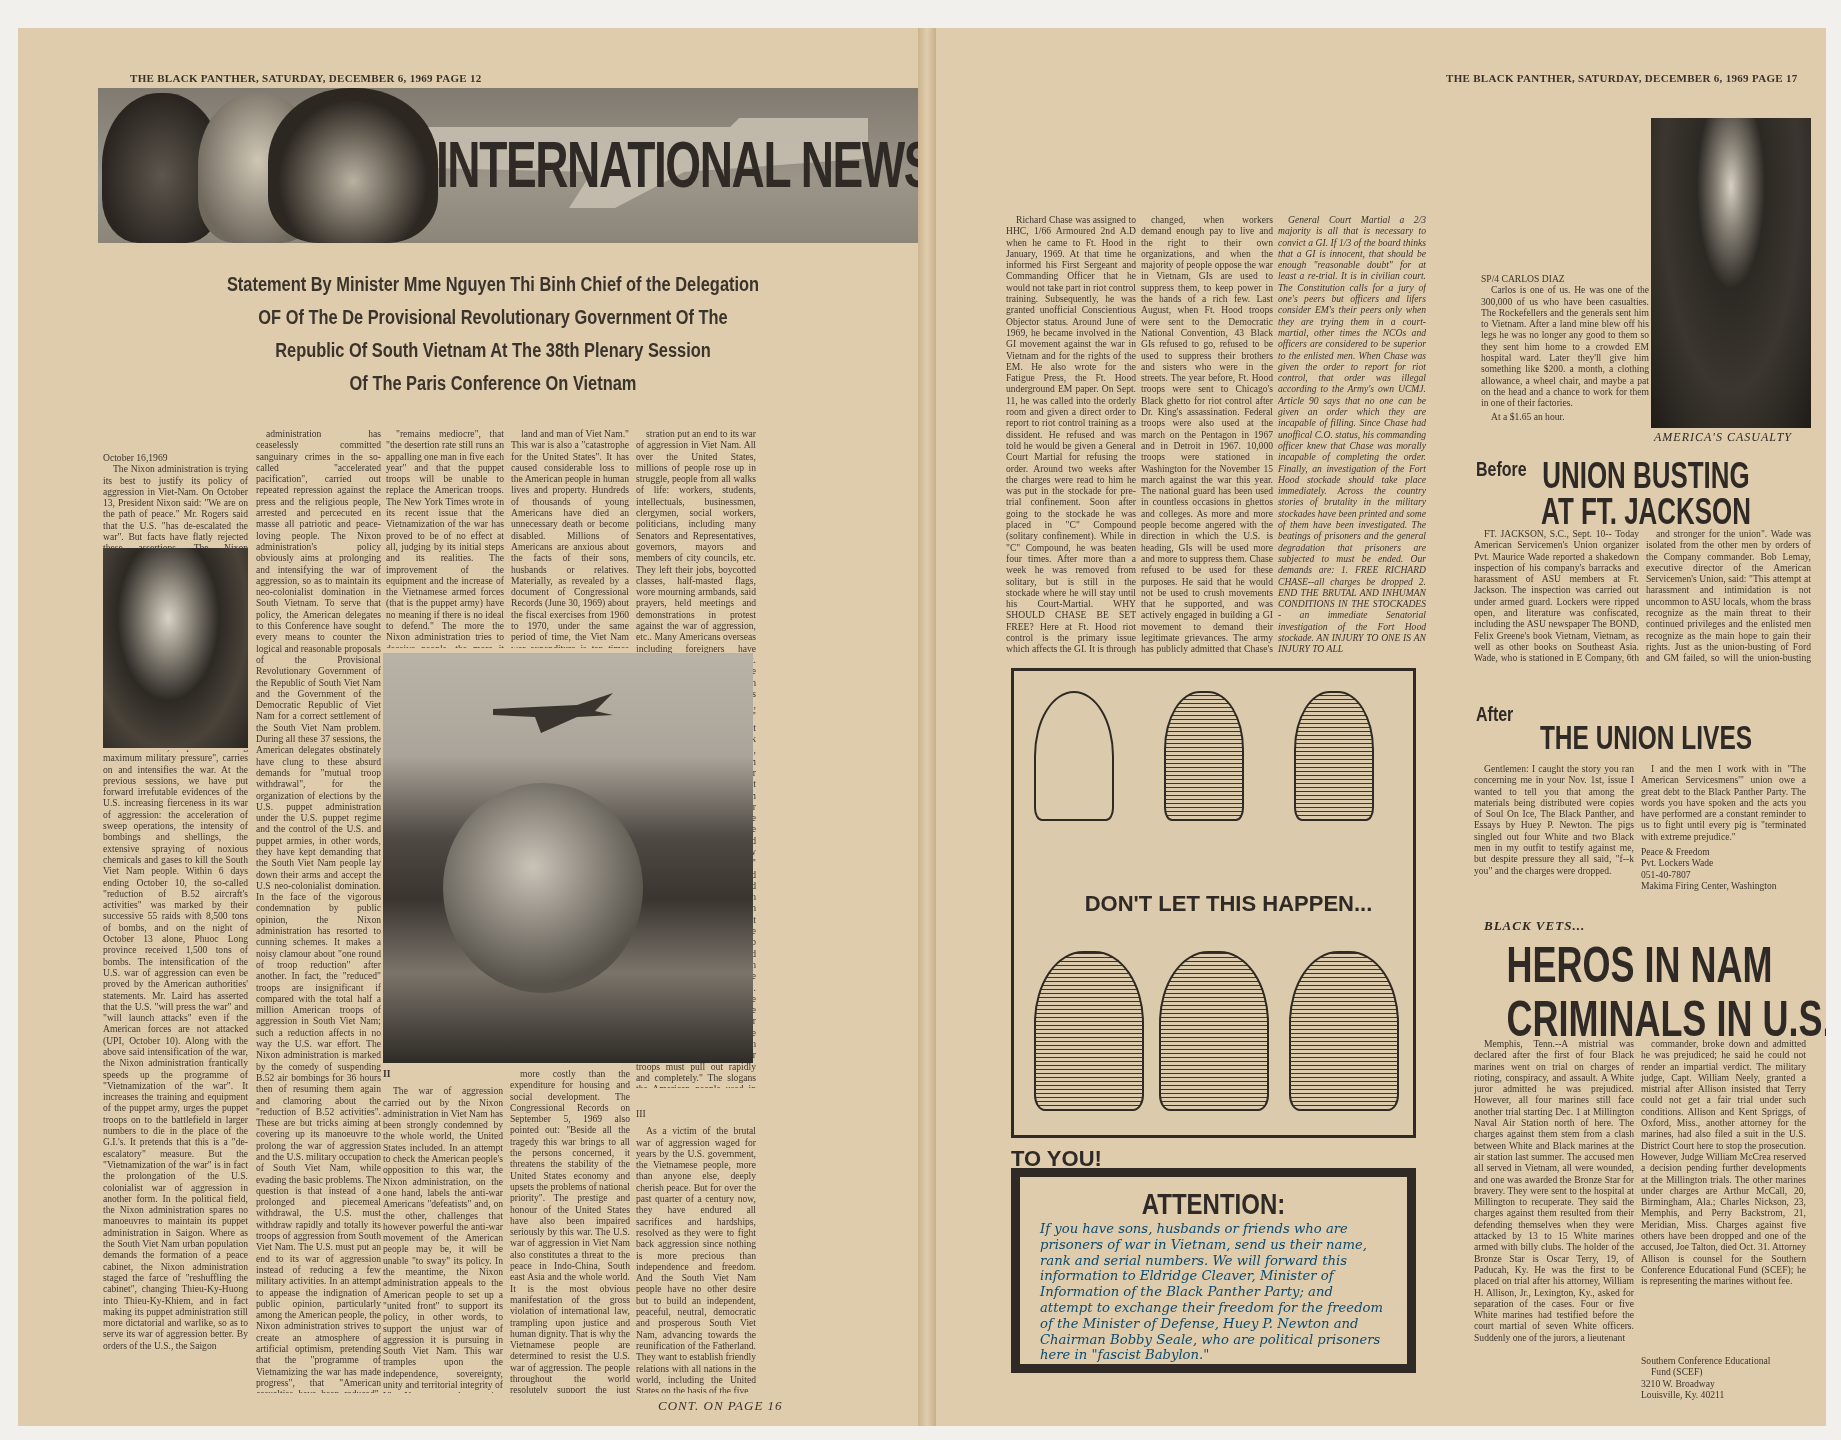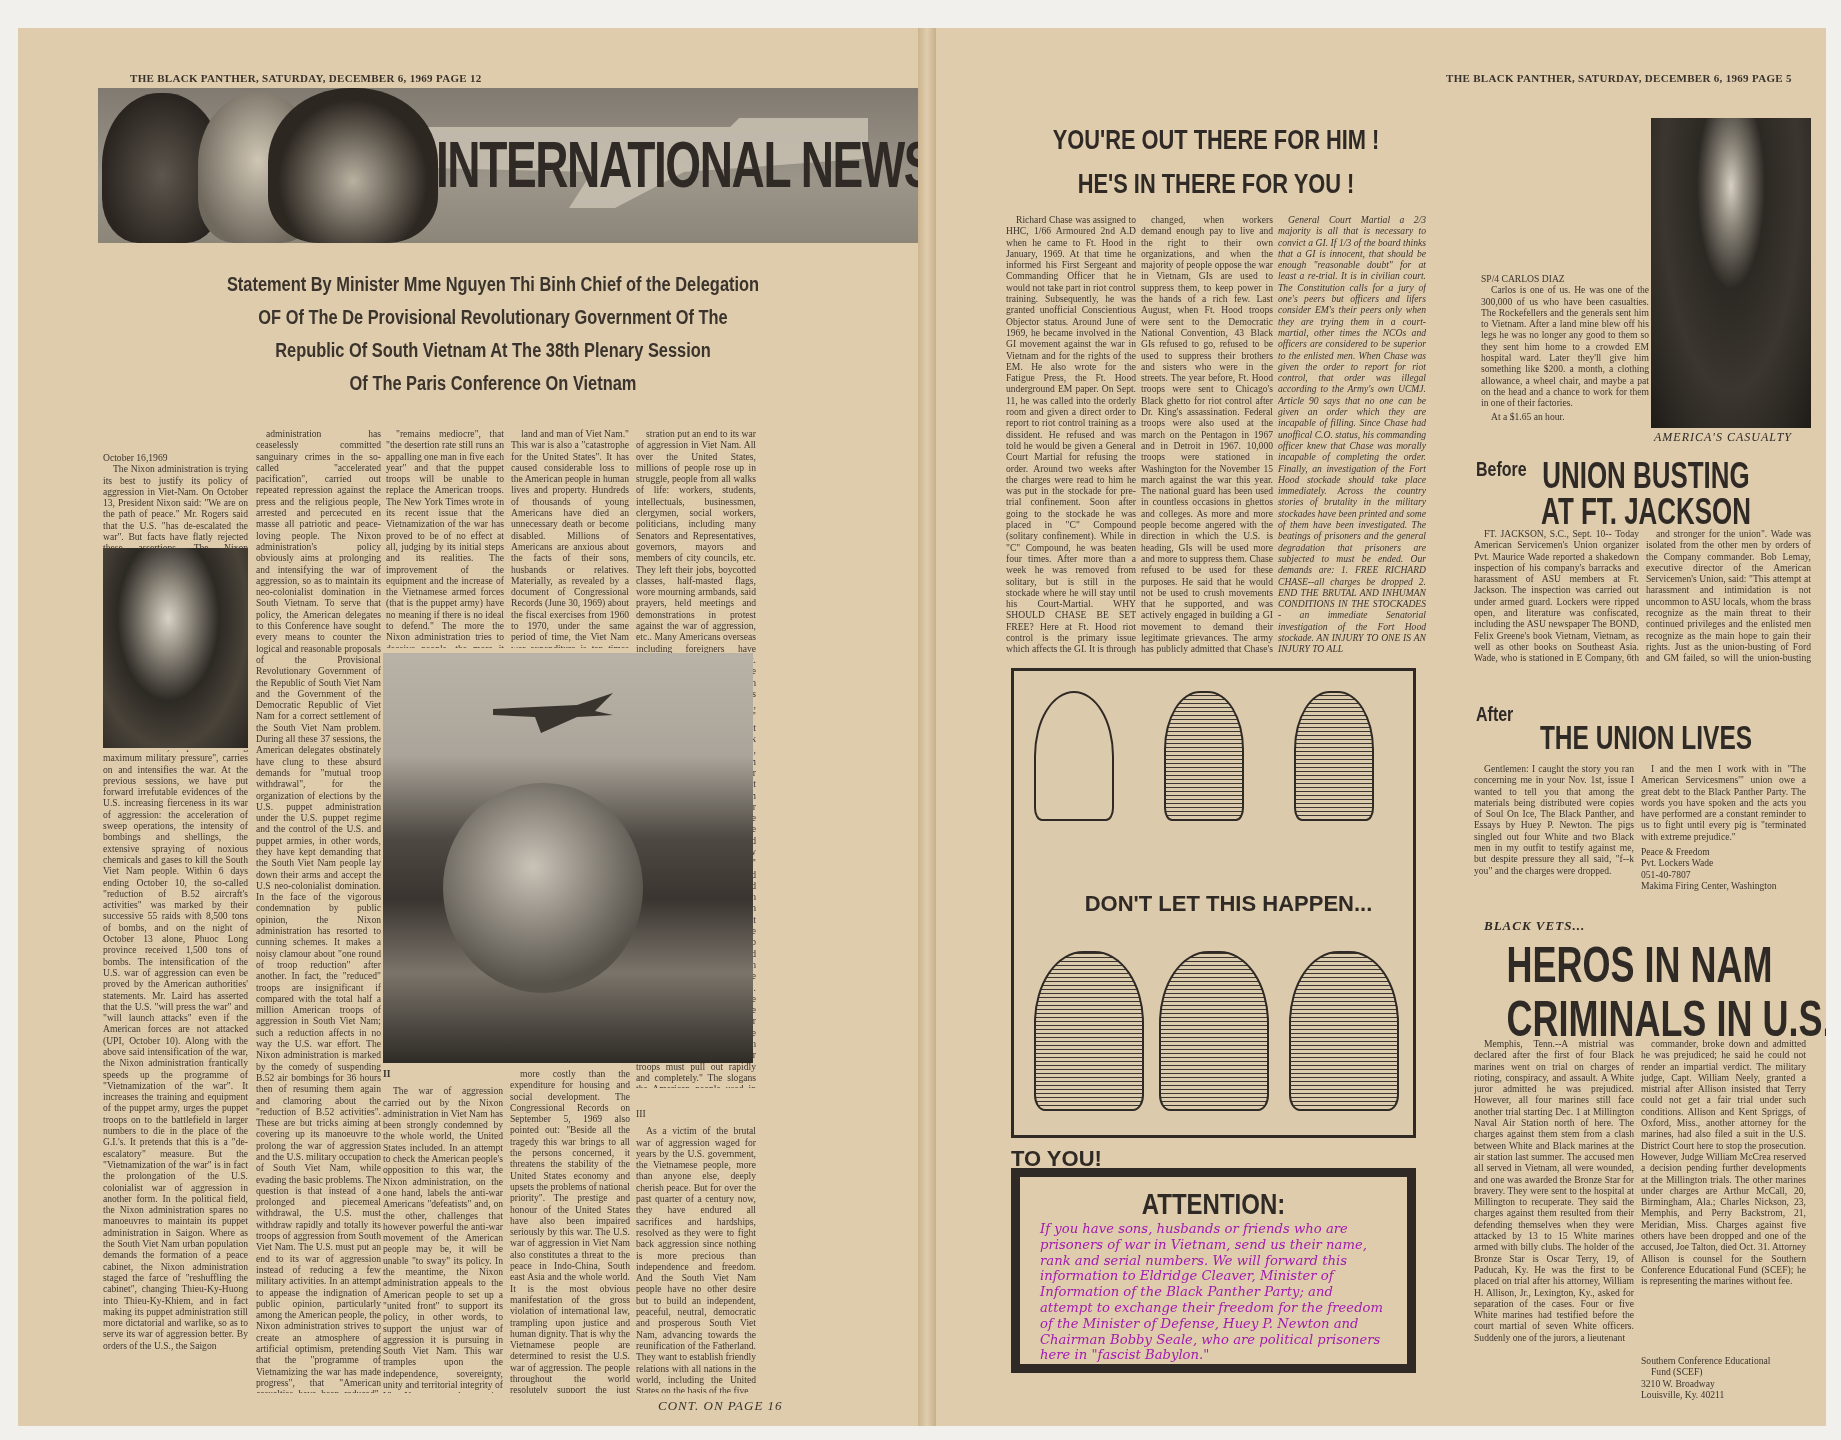--- a/index.html
+++ b/index.html
@@ -33,21 +33,21 @@
   .r-head span { display: block; transform: scaleX(.78); }
   .victims { position: absolute; left: 545px; top: 110px; width: 160px; text-align: center; font-family: "DejaVu Sans", sans-serif; font-size: 27px; line-height: 45px; color: #2f2a25; letter-spacing: 1px; }
   .soldier { left: 715px; top: 90px; width: 160px; height: 310px; background: radial-gradient(ellipse at 50% 22%,#d6cfc2 0,#8b857a 12%,#2c2823 30%,#3b362f 60%,#1f1c18 100%); }
   .caption { position: absolute; left: 718px; top: 402px; font-style: italic; font-size: 12px; letter-spacing: 1px; color: #2f2a25; }
   .cartoon { position: absolute; left: 75px; top: 640px; width: 405px; height: 470px; border: 3px solid #2f2a25; background: #dccaac; }
   .cartoon .figure { position: absolute; width: 80px; height: 130px; border: 2px solid #2f2a25; border-radius: 45% 45% 10% 10%; background: repeating-linear-gradient(0deg,#dccaac 0 3px,#3b362f 3px 4px); }
   .cartoon .dont { position: absolute; left: 0; width: 100%; top: 220px; text-align: center; font-family: "Liberation Sans", sans-serif; font-weight: bold; font-size: 22px; color: #2f2a25; margin-left: 15px; }
   .toyou { position: absolute; left: 75px; top: 1118px; font-family: "Liberation Sans", sans-serif; font-weight: bold; font-size: 22px; color: #2f2a25; }
   .attention { position: absolute; left: 75px; top: 1140px; width: 405px; height: 205px; border: 9px solid #2f2a25; padding: 10px 20px; }
   .attention h3 { text-align: center; font-family: "Liberation Sans", sans-serif; font-weight: bold; font-size: 30px; transform: scaleX(.8); color: #2f2a25; line-height: 34px; }
-  .attention p { font-style: italic; font-size: 13.2px; line-height: 15.8px; font-family: "DejaVu Serif", serif; color: #a21caf; }
+  .attention p { font-style: italic; font-size: 13.2px; line-height: 15.8px; font-family: "DejaVu Serif", serif; color: #0c4a6e; }
   .kicker { position: absolute; font-family: "Liberation Sans", sans-serif; font-weight: bold; font-size: 20px; color: #2f2a25; transform: scaleX(.8); transform-origin: left; }
   .bighead { position: absolute; font-family: "Liberation Sans", sans-serif; font-weight: bold; color: #2f2a25; text-align: center; transform: scaleX(.72); transform-origin: center; white-space: nowrap; }
   .vets { position: absolute; left: 548px; top: 890px; font-style: italic; font-weight: bold; font-size: 13px; letter-spacing: 1px; color: #2f2a25; }
 </style>
 </head>
 <body>
 
 <div class="spread">
 
   <div class="page left">
@@ -106,26 +106,22 @@
       <div class="plane"></div>
       <div class="cloud"></div>
     </div>
 
     <div class="cont">CONT. ON PAGE  16</div>
   </div>
 
   <div class="gutter"></div>
 
   <div class="page right">
-    <div class="folio" style="left:510px;">THE BLACK PANTHER, SATURDAY, DECEMBER 6, 1969 PAGE 5</div>
-
-    <div class="r-head">
-      <span>YOU'RE OUT THERE FOR HIM !</span>
-      <span>HE'S IN THERE FOR YOU !</span>
-    </div>
+    <div class="folio" style="left:510px;">THE BLACK PANTHER, SATURDAY, DECEMBER 6, 1969 PAGE 17</div>
+
 
     <div class="cols" style="left:0;top:0;width:100%;height:100%;">
       <div class="col" style="left:70px;top:186px;width:130px;height:440px;">
         <p>Richard Chase was assigned to HHC, 1/66 Armoured 2nd A.D when he came to Ft. Hood in January, 1969. At that time he informed his First Sergeant and Commanding Officer that he would not take part in riot control training. Subsequently, he was granted unofficial Conscientious Objector status. Around June of 1969, he became involved in the GI movement against the war in Vietnam and for the rights of the EM. He also wrote for the Fatigue Press, the Ft. Hood underground EM paper. On Sept. 11, he was called into the orderly room and given a direct order to report to riot control training as a dissident. He refused and was told he would be given a General Court Martial for refusing the order. Around two weeks after the charges were read to him he was put in the stockade for pre-trial confinement. Soon after going to the stockade he was placed in "C" Compound (solitary confinement). While in "C" Compound, he was beaten four times. After more than a week he was removed from solitary, but is still in the stockade where he will stay until his Court-Martial. WHY SHOULD CHASE BE SET FREE? Here at Ft. Hood riot control is the primary issue which affects the GI. It is through the use of riot control that GIs are used to suppress people fighting for basic human rights just as they are used for that purpose in Vietnam. When Black people demand that police be withdrawn from their community, when students demand that the educational system be</p>
       </div>
       <div class="col" style="left:205px;top:186px;width:132px;height:440px;">
         <p>changed, when workers demand enough pay to live and the right to their own organizations, and when the majority of people oppose the war in Vietnam, GIs are used to suppress them, to keep power in the hands of a rich few. Last August, when Ft. Hood troops were sent to the Democratic National Convention, 43 Black GIs refused to go, refused to be used to suppress their brothers and sisters who were in the streets. The year before, Ft. Hood troops were sent to Chicago's Black ghetto for riot control after Dr. King's assassination. Federal troops were also used at the march on the Pentagon in 1967 and in Detroit in 1967. 10,000 troops were stationed in Washington for the November 15 march against the war this year. The national guard has been used in countless occasions in ghettos and colleges. As more and more people become angered with the direction in which the U.S. is heading, GIs will be used more and more to suppress them. Chase refused to be used for these purposes. He said that he would not be used to crush movements that he supported, and was actively engaged in building a GI movement to demand their legitimate grievances. The army has publicly admitted that Chase's case is a test case for the legality of riot control. Another important reason why charges should be dropped against Chase is that he can't receive a fair trial. The General Court Martial is a Kangaroo Court, and the Uniform Code of Military Justice is a mockery of justice. In a</p>
       </div>
       <div class="col" style="left:342px;top:186px;width:148px;height:440px;font-style:italic;">
         <p>General Court Martial a 2/3 majority is all that is necessary to convict a GI. If 1/3 of the board thinks that a GI is innocent, that should be enough "reasonable doubt" for at least a re-trial. It is in civilian court. The Constitution calls for a jury of one's peers but officers and lifers consider EM's their peers only when they are trying them in a court-martial, other times the NCOs and officers are considered to be superior to the enlisted men. When Chase was given the order to report for riot control, that order was illegal according to the Army's own UCMJ. Article 90 says that no one can be given an order which they are incapable of filling. Since Chase had unoffical C.O. status, his commanding officer knew that Chase was morally incapable of completing the order. Finally, an investigation of the Fort Hood stockade should take place immediately. Across the country stories of brutality in the military stockades have been printed and some of them have been investigated. The beatings of prisoners and the general degradation that prisoners are subjected to must be ended. Our demands are: 1. FREE RICHARD CHASE--all charges be dropped 2. END THE BRUTAL AND INHUMAN CONDITIONS IN THE STOCKADES - an immediate Senatorial investigation of the Fort Hood stockade. AN INJURY TO ONE IS AN INJURY TO ALL</p>

